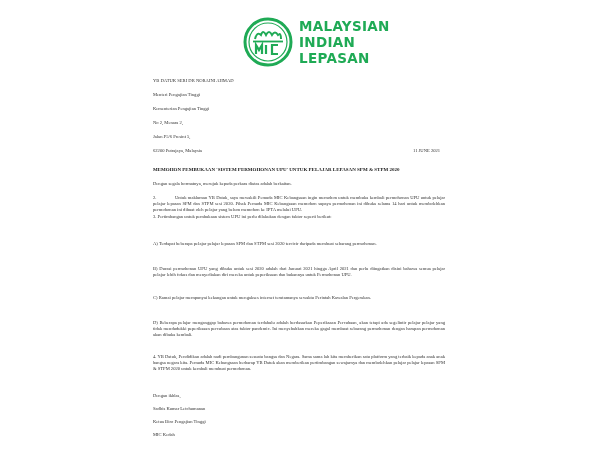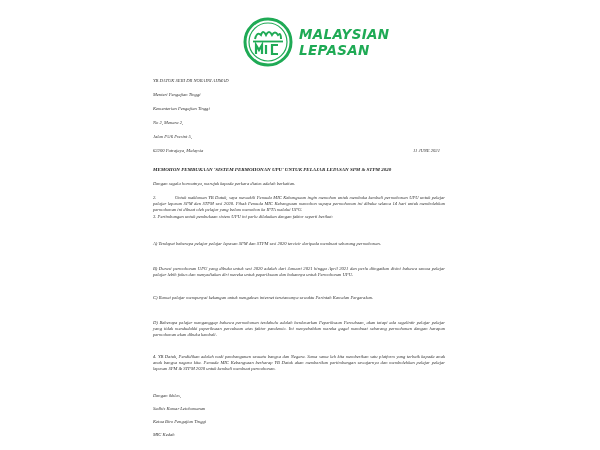--- a/index.html
+++ b/index.html
@@ -3,21 +3,21 @@
   <meta charset="utf-8">
   <style>
     html, body { margin: 0; padding: 0; }
     body {
       width: 600px; height: 450px; overflow: hidden;
       background: #ffffff;
       font-family: "Liberation Serif", "DejaVu Serif", serif;
       color: #222;
       position: relative;
     }
-    .page { position: absolute; left: 0; top: 0; width: 552px; height: 450px; font-style: italic; }
+    .page { position: absolute; left: 0; top: 0; width: 552px; height: 450px; }
     .logo {
       position: absolute; left: 243px; top: 17px;
       display: flex; align-items: center;
     }
     .logo-emblem { width: 50px; height: 50px; }
     .logo-text {
       margin-left: 6px;
       font-family: "DejaVu Sans", "Liberation Sans", sans-serif;
       font-weight: bold; color: #1faa55;
       font-size: 13.5px; line-height: 16px; letter-spacing: 0.3px;
@@ -42,20 +42,21 @@
       <circle cx="25" cy="25" r="23" fill="none" stroke="#1faa55" stroke-width="3"></circle>
       <circle cx="25" cy="25" r="19" fill="none" stroke="#1faa55" stroke-width="1.2"></circle>
       <path d="M12 22 q2 -8 6 -4 q2 -6 5 0 q3 -6 6 0 q3 -5 6 0 q3 -3 3 4" fill="none" stroke="#1faa55" stroke-width="2"></path>
       <line x1="10" y1="24.5" x2="40" y2="24.5" stroke="#1faa55" stroke-width="1.8"></line>
       <path d="M13 37 v-9 l3 5 l3 -5 v9" fill="none" stroke="#1faa55" stroke-width="2.2"></path>
       <line x1="23" y1="28" x2="23" y2="37" stroke="#1faa55" stroke-width="2.2"></line>
       <path d="M35 28 h-6 v9 h6" fill="none" stroke="#1faa55" stroke-width="2.2"></path>
     </svg>
     <div class="logo-text">
       <div>MALAYSIAN</div>
+      <div>INDIAN</div>
       <div>LEPASAN</div>
     </div>
   </div>
 
   <div class="t" style="left:153px; top:78px;">YB DATUK SERI DR NORAINI AHMAD</div>
   <div class="t" style="left:153px; top:92px;">Menteri Pengajian Tinggi</div>
   <div class="t" style="left:153px; top:106px;">Kementerian Pengajian Tinggi</div>
   <div class="t" style="left:153px; top:120px;">No 2, Menara 2,</div>
   <div class="t" style="left:153px; top:134px;">Jalan P5/6 Presint 5,</div>
   <div class="t" style="left:153px; top:148px;">62200 Putrajaya, Malaysia</div>

